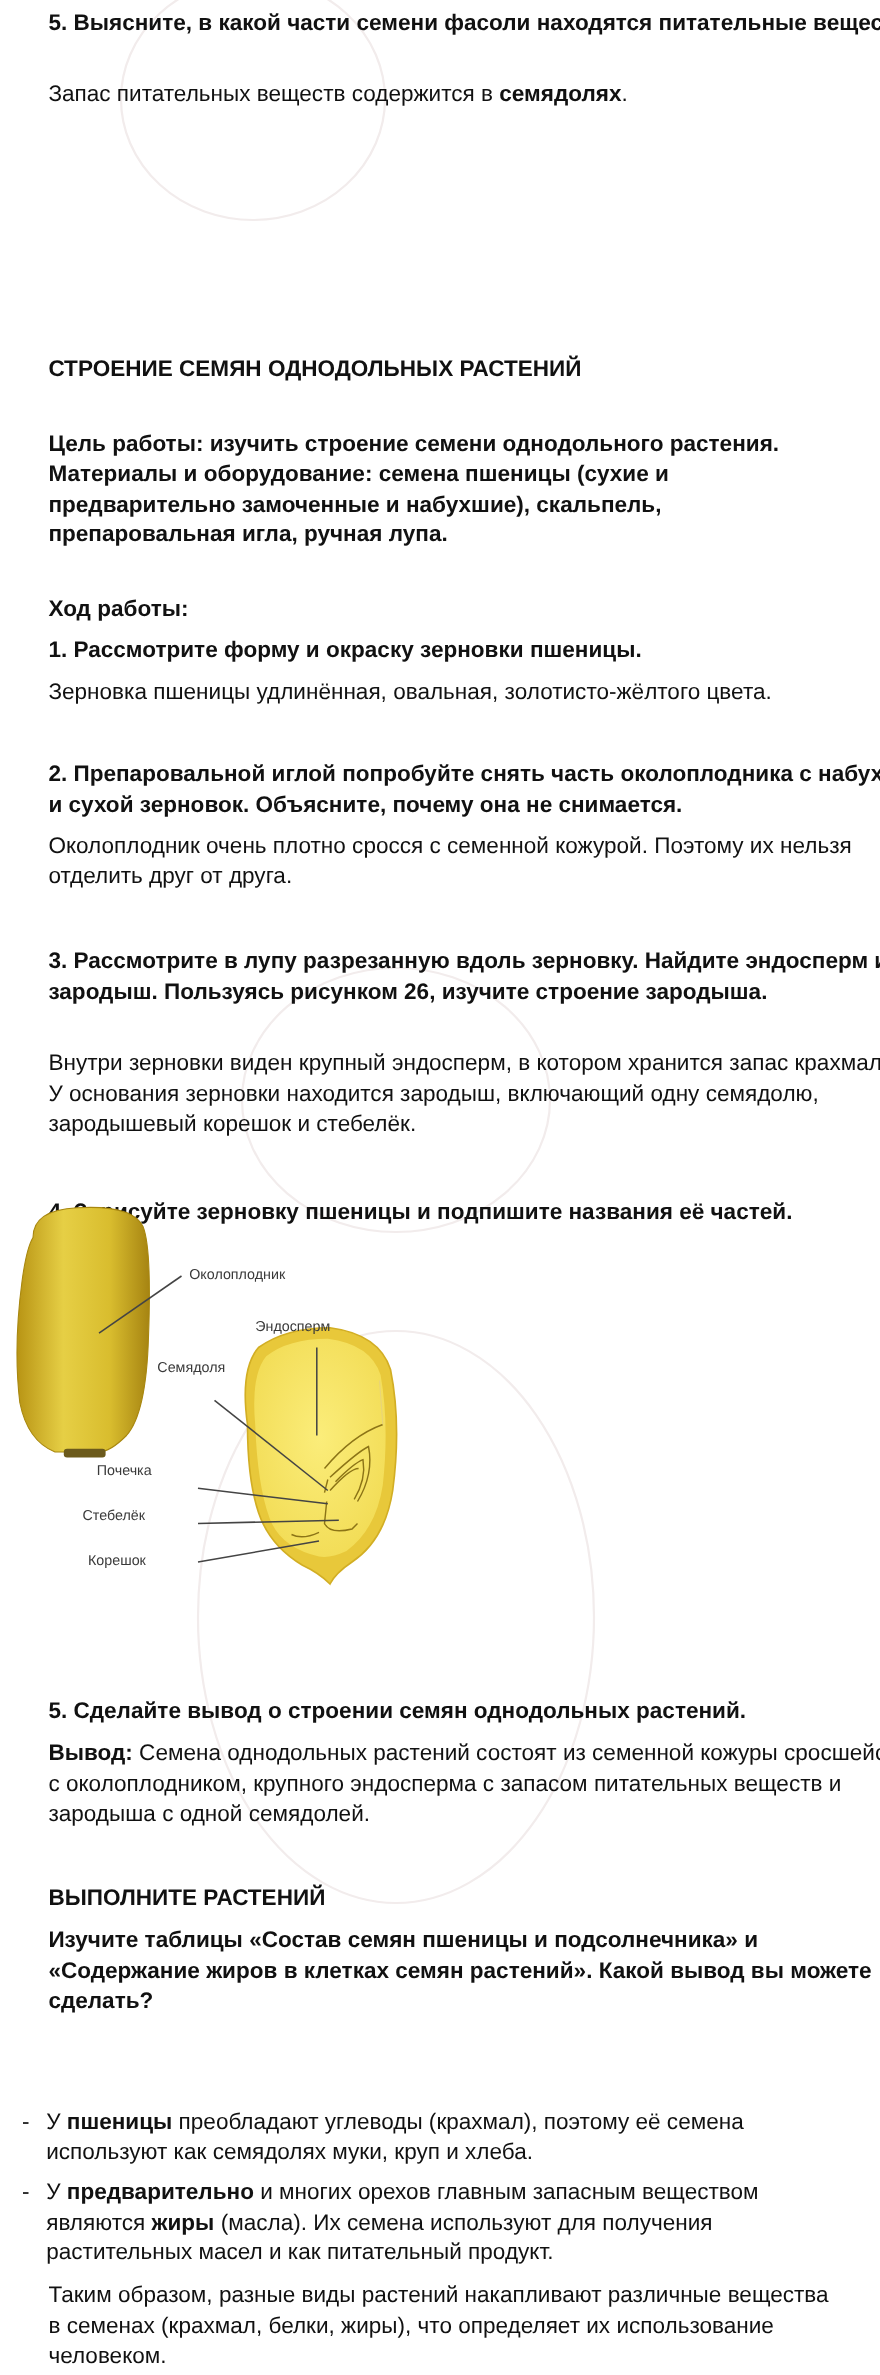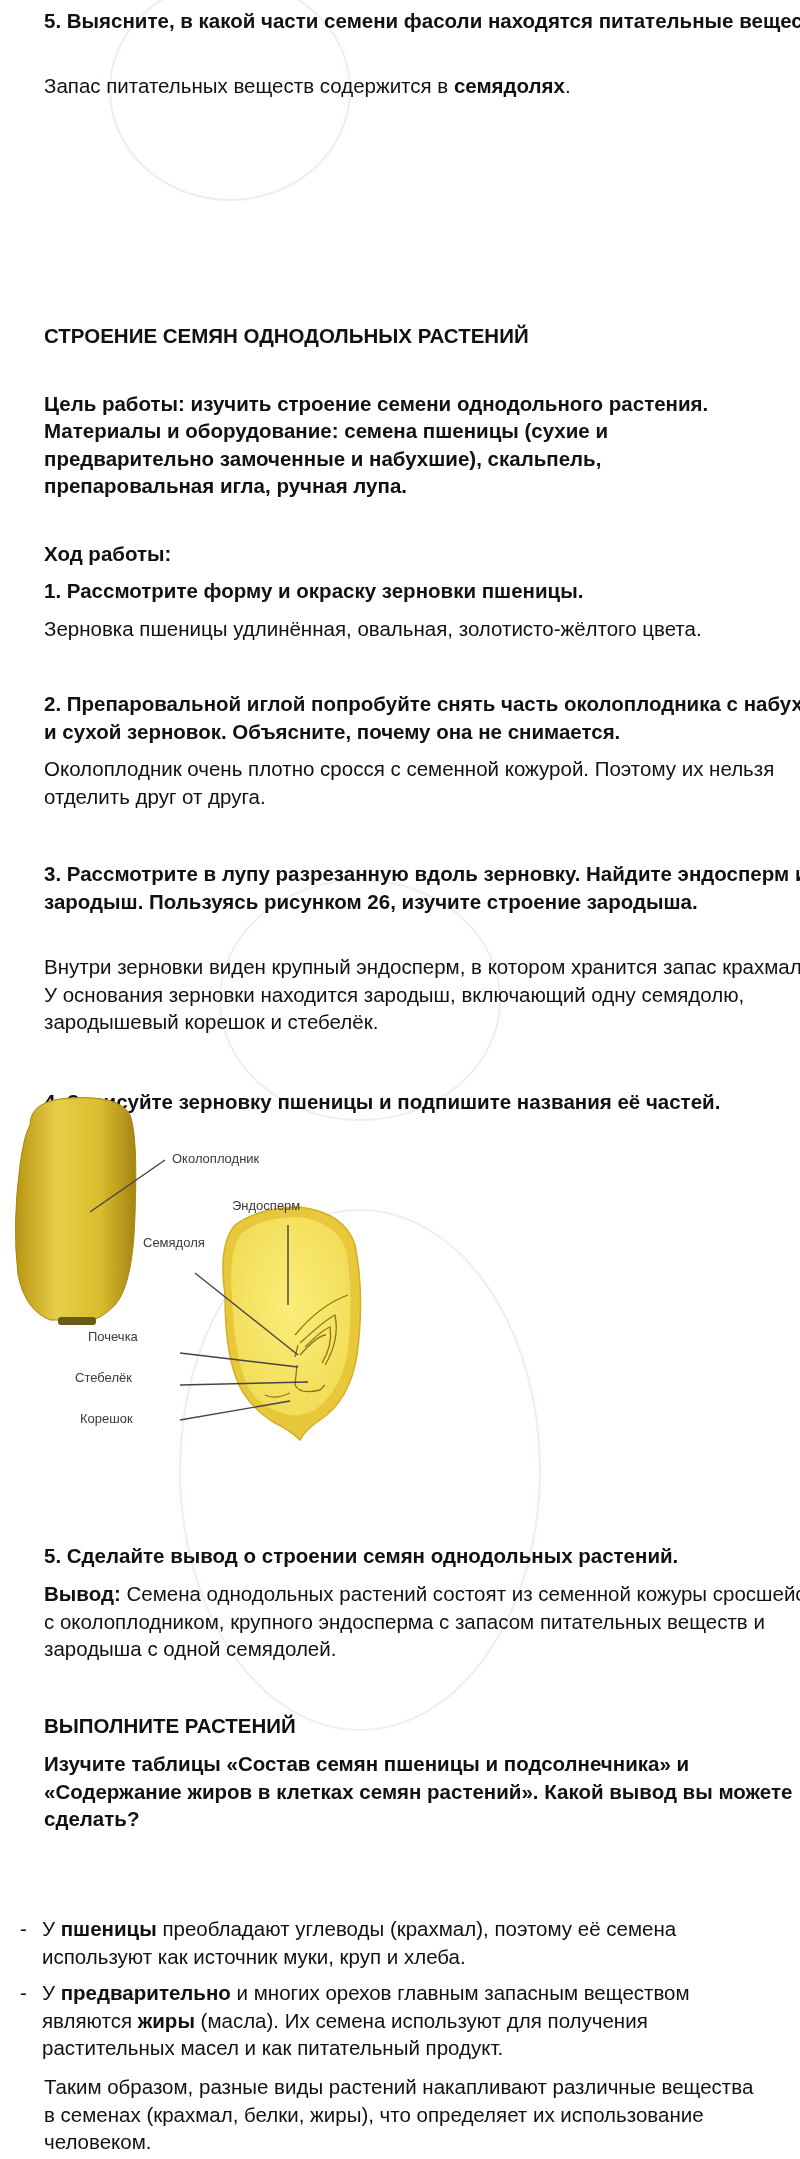--- a/index.html
+++ b/index.html
@@ -112,21 +112,21 @@
     <span class="b">Вывод:</span><span> Семена однодольных растений состоят из семенной кожуры сросшейся с околоплодником, крупного эндосперма с запасом питательных веществ и зародыша с одной семядолей.</span>
   </p>
 
   <p class="blk b" style="top:1712px">ВЫПОЛНИТЕ РАСТЕНИЙ</p>
   <p class="blk b" style="top:1750px; width:785px">Изучите таблицы «Состав семян пшеницы и подсолнечника» и «Содержание жиров в клетках семян растений». Какой вывод вы можете сделать?</p>
 
 
   <ul class="list" style="top:1915px; width:785px">
     <li>
       <span class="dash">-</span>
-      <span>У </span><span class="b">пшеницы</span><span> преобладают углеводы (крахмал), поэтому её семена используют как источник муки, круп и хлеба.</span>
+      <span>У </span><span class="b">пшеницы</span><span> преобладают углеводы (крахмал), поэтому её семена используют как семядолях муки, круп и хлеба.</span>
     </li>
     <li>
       <span class="dash">-</span>
       <span>У </span><span class="b">предварительно</span><span> и многих орехов главным запасным веществом являются </span><span class="b">жиры</span><span> (масла). Их семена используют для получения растительных масел и как питательный продукт.</span>
     </li>
   </ul>
 
   <p class="blk" style="top:2073px; width:720px">Таким образом, разные виды растений накапливают различные вещества в семенах (крахмал, белки, жиры), что определяет их использование человеком.</p>
 
 </div>

